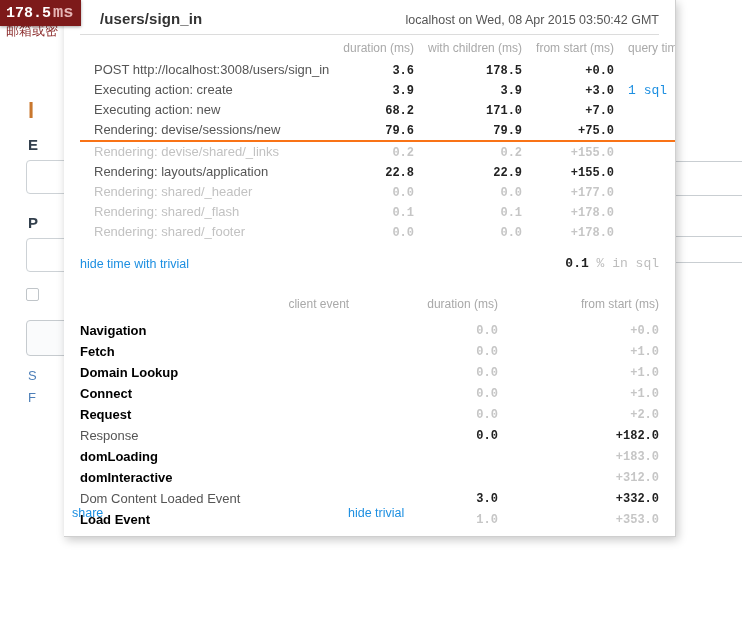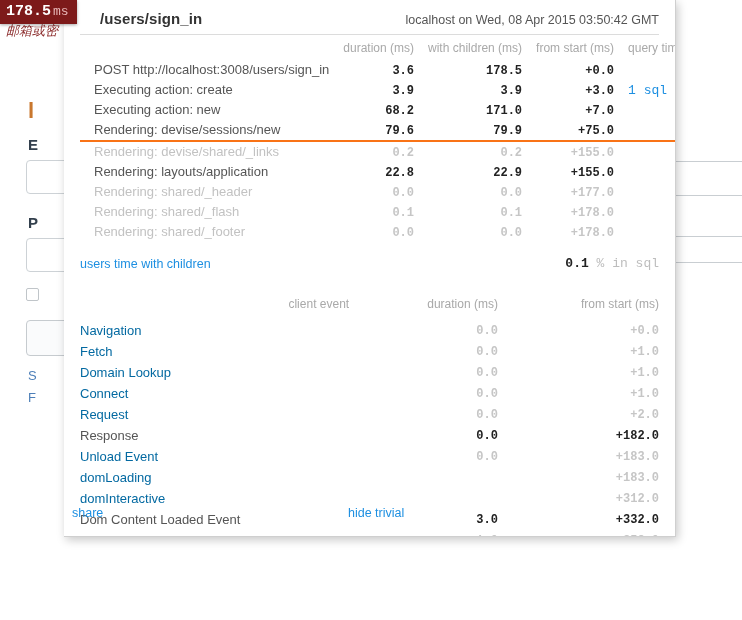--- a/index.html
+++ b/index.html
@@ -24,36 +24,36 @@
   .bg-check{
     position:absolute;left:26px;width:13px;height:13px;border:1px solid #c0c5c9;
     border-radius:2px;background:#fff;box-sizing:border-box;
   }
   .bg-btn{
     position:absolute;left:26px;width:300px;height:36px;border:1px solid #c6cbcf;
     border-radius:4px;background:#fafbfc;box-sizing:border-box;
   }
   .bg-link{position:absolute;left:28px;font-size:13px;color:#4d7fb8;white-space:nowrap;}
   .bg-cn{
-    position:absolute;left:6px;top:22px;font-size:13px;color:#8b2b2b;white-space:nowrap;font-style:italic;
+    position:absolute;left:6px;top:22px;font-size:13px;color:#8b2b2b;white-space:nowrap;
   }
   
   .edge-rule{position:absolute;right:0;height:1px;background:#c9ced2;width:66px;}
 
   
   .mp-badge{
     position:absolute;left:0;top:0;z-index:40;
     background:#7d1a1a;color:#ffffff;
     padding:4px 8px 5px 6px;
     font-family:"Liberation Mono","DejaVu Sans Mono",monospace;
     font-size:15px;font-weight:bold;line-height:1;
     box-shadow:0 1px 3px rgba(0,0,0,.35);
     white-space:nowrap;
   }
-  .mp-badge .unit{font-weight:normal;font-size:13px;color:#e7b6b6;margin-left:2px;}
+  .mp-badge .unit{font-weight:bold;font-size:17px;color:#e7b6b6;margin-left:2px;}
 
   
   .mp-panel{
     position:absolute;left:64px;top:0;width:612px;height:537px;z-index:30;
     background:#ffffff;border:1px solid #cfcfcf;border-top:none;border-left:none;
     box-shadow:2px 3px 9px rgba(0,0,0,.22);
     box-sizing:border-box;
     font-size:13px;color:#555;
     overflow:hidden;
   }
@@ -117,21 +117,21 @@
   
   .mp-client{margin-top:26px;}
   table.mp-client-table{border-collapse:collapse;width:100%;font-size:13px;}
   table.mp-client-table th{
     font-weight:normal;color:#a9a9a9;font-size:12px;text-align:right;
     padding:0 0 9px 18px;white-space:nowrap;
   }
   table.mp-client-table th.lbl{text-align:right;}
   table.mp-client-table td{padding:3px 0 3px 18px;white-space:nowrap;}
   table.mp-client-table td.lbl{text-align:left;padding-left:0;}
-  table.mp-client-table tr.trivial td.lbl{color:#0369a1;}
+  table.mp-client-table tr.trivial td.lbl{color:#000000;font-weight:bold;}
   table.mp-client-table tr.trivial td.num{color:#c6c6c6;}
   table.mp-client-table td.num{
     text-align:right;
     font-family:"Liberation Mono","DejaVu Sans Mono",monospace;
     font-weight:bold;color:#222;
   }
 
   .mp-foot{
     position:absolute;left:0;bottom:0;width:100%;
     padding:0 0 12px 0;
@@ -261,21 +261,21 @@
               <td class="num">0.0</td>
               <td class="num">0.0</td>
               <td class="num">+178.0</td>
               <td class="sqlcell"></td>
               <td class="qtime"></td>
             </tr>
           </tbody>
       </table>
 
       <div class="mp-links">
-        <a href="#" class="mp-a">users time with children</a>
+        <a href="#" class="mp-a">hide time with trivial</a>
         <div class="mp-sqlpct"><b>0.1</b> <span>% in sql</span></div>
       </div>
 
       <div class="mp-client">
         <table class="mp-client-table">
           <thead>
             <tr>
               <th class="lbl">client event</th>
               <th>duration (ms)</th>
               <th>from start (ms)</th>
@@ -304,25 +304,20 @@
               </tr>
               <tr class="trivial">
                 <td class="lbl">Request</td>
                 <td class="num">0.0</td>
                 <td class="num">+2.0</td>
               </tr>
               <tr>
                 <td class="lbl">Response</td>
                 <td class="num">0.0</td>
                 <td class="num">+182.0</td>
-              </tr>
-              <tr class="trivial">
-                <td class="lbl">Unload Event</td>
-                <td class="num">0.0</td>
-                <td class="num">+183.0</td>
               </tr>
               <tr class="trivial">
                 <td class="lbl">domLoading</td>
                 <td class="num"></td>
                 <td class="num">+183.0</td>
               </tr>
               <tr class="trivial">
                 <td class="lbl">domInteractive</td>
                 <td class="num"></td>
                 <td class="num">+312.0</td>

